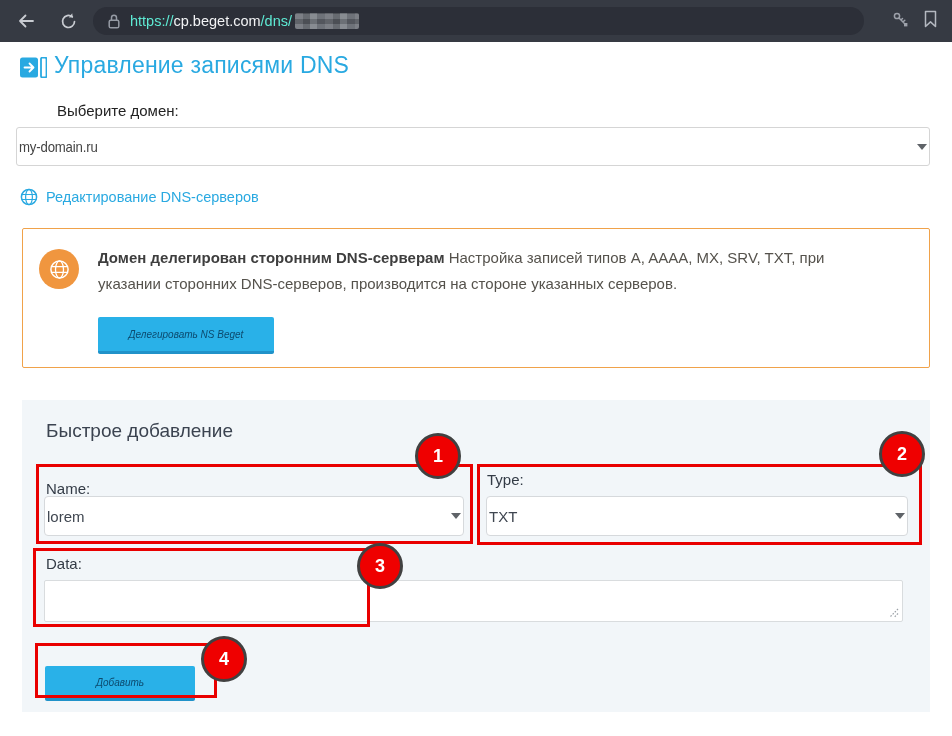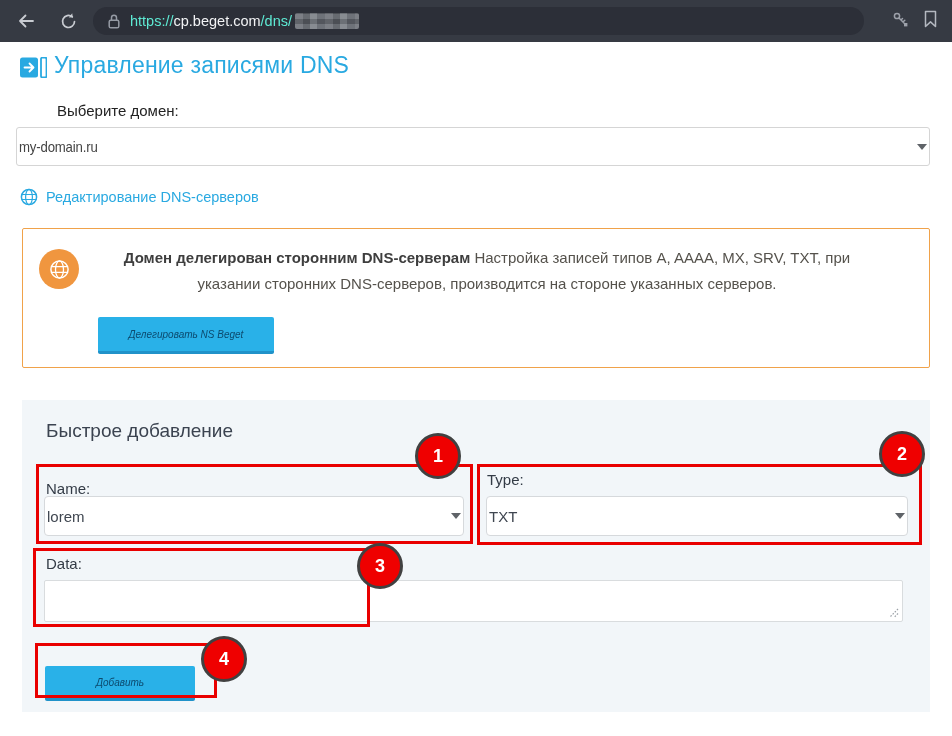--- a/index.html
+++ b/index.html
@@ -33,21 +33,21 @@
   .chev { margin-left:auto; width:0; height:0; border-left:5px solid transparent; border-right:5px solid transparent; border-top:6px solid #5f6368; }
   .domain-select { position:absolute; left:16px; top:127px; width:914px; height:39px; border-radius:3px; border-color:#d5d5d5; }
   .domain-select .val { transform:scaleX(.88); transform-origin:left center; letter-spacing:-.2px; color:#444; }
   .blue-link { position:absolute; top:188px; display:flex; align-items:center; gap:8px; color:#29a9e1; font-size:14.5px; cursor:pointer; }
   .link-dns { left:20px; }
   .link-zone { left:272px;margin-top:39px; }
 
   
   .notice { position:absolute; left:22px; top:228px; width:908px; height:140px; border:1px solid #f0a24a; border-radius:2px; background:#fff; }
   .notice-circle { position:absolute; left:16px; top:20px; width:40px; height:40px; border-radius:50%; background:#f0963f; display:flex; align-items:center; justify-content:center; }
-  .notice-text { position:absolute; left:75px; top:16px; width:778px; font-size:15px; line-height:26px; color:#55524c;text-align:center; }
+  .notice-text { position:absolute; left:75px; top:16px; width:778px; font-size:15px; line-height:26px; color:#55524c; }
   .notice-text b { color:#3e3e3e; font-weight:bold; }
   .btn-blue { background:#29b1e8; color:#0c4a6e; border:none; border-bottom:3px solid #2092c9; border-radius:2px; font-size:10px; font-family:"Liberation Sans",sans-serif; display:flex; align-items:center; justify-content:center; cursor:pointer;font-style:italic; }
   .notice-btn { position:absolute; left:75px; top:88px; width:176px; height:37px; }
 
   
   .section { position:absolute; left:22px; top:400px; width:908px; height:312px; background:#f2f6f9; }
   .section-title { position:absolute; left:24px; top:20px; font-size:19px; font-weight:500; color:#3b4350; }
   .fld-label { position:absolute; font-size:15px; color:#333b46; }
   .lbl-name { left:24px; top:80px; }
   .lbl-type { left:465px; top:71px; }

